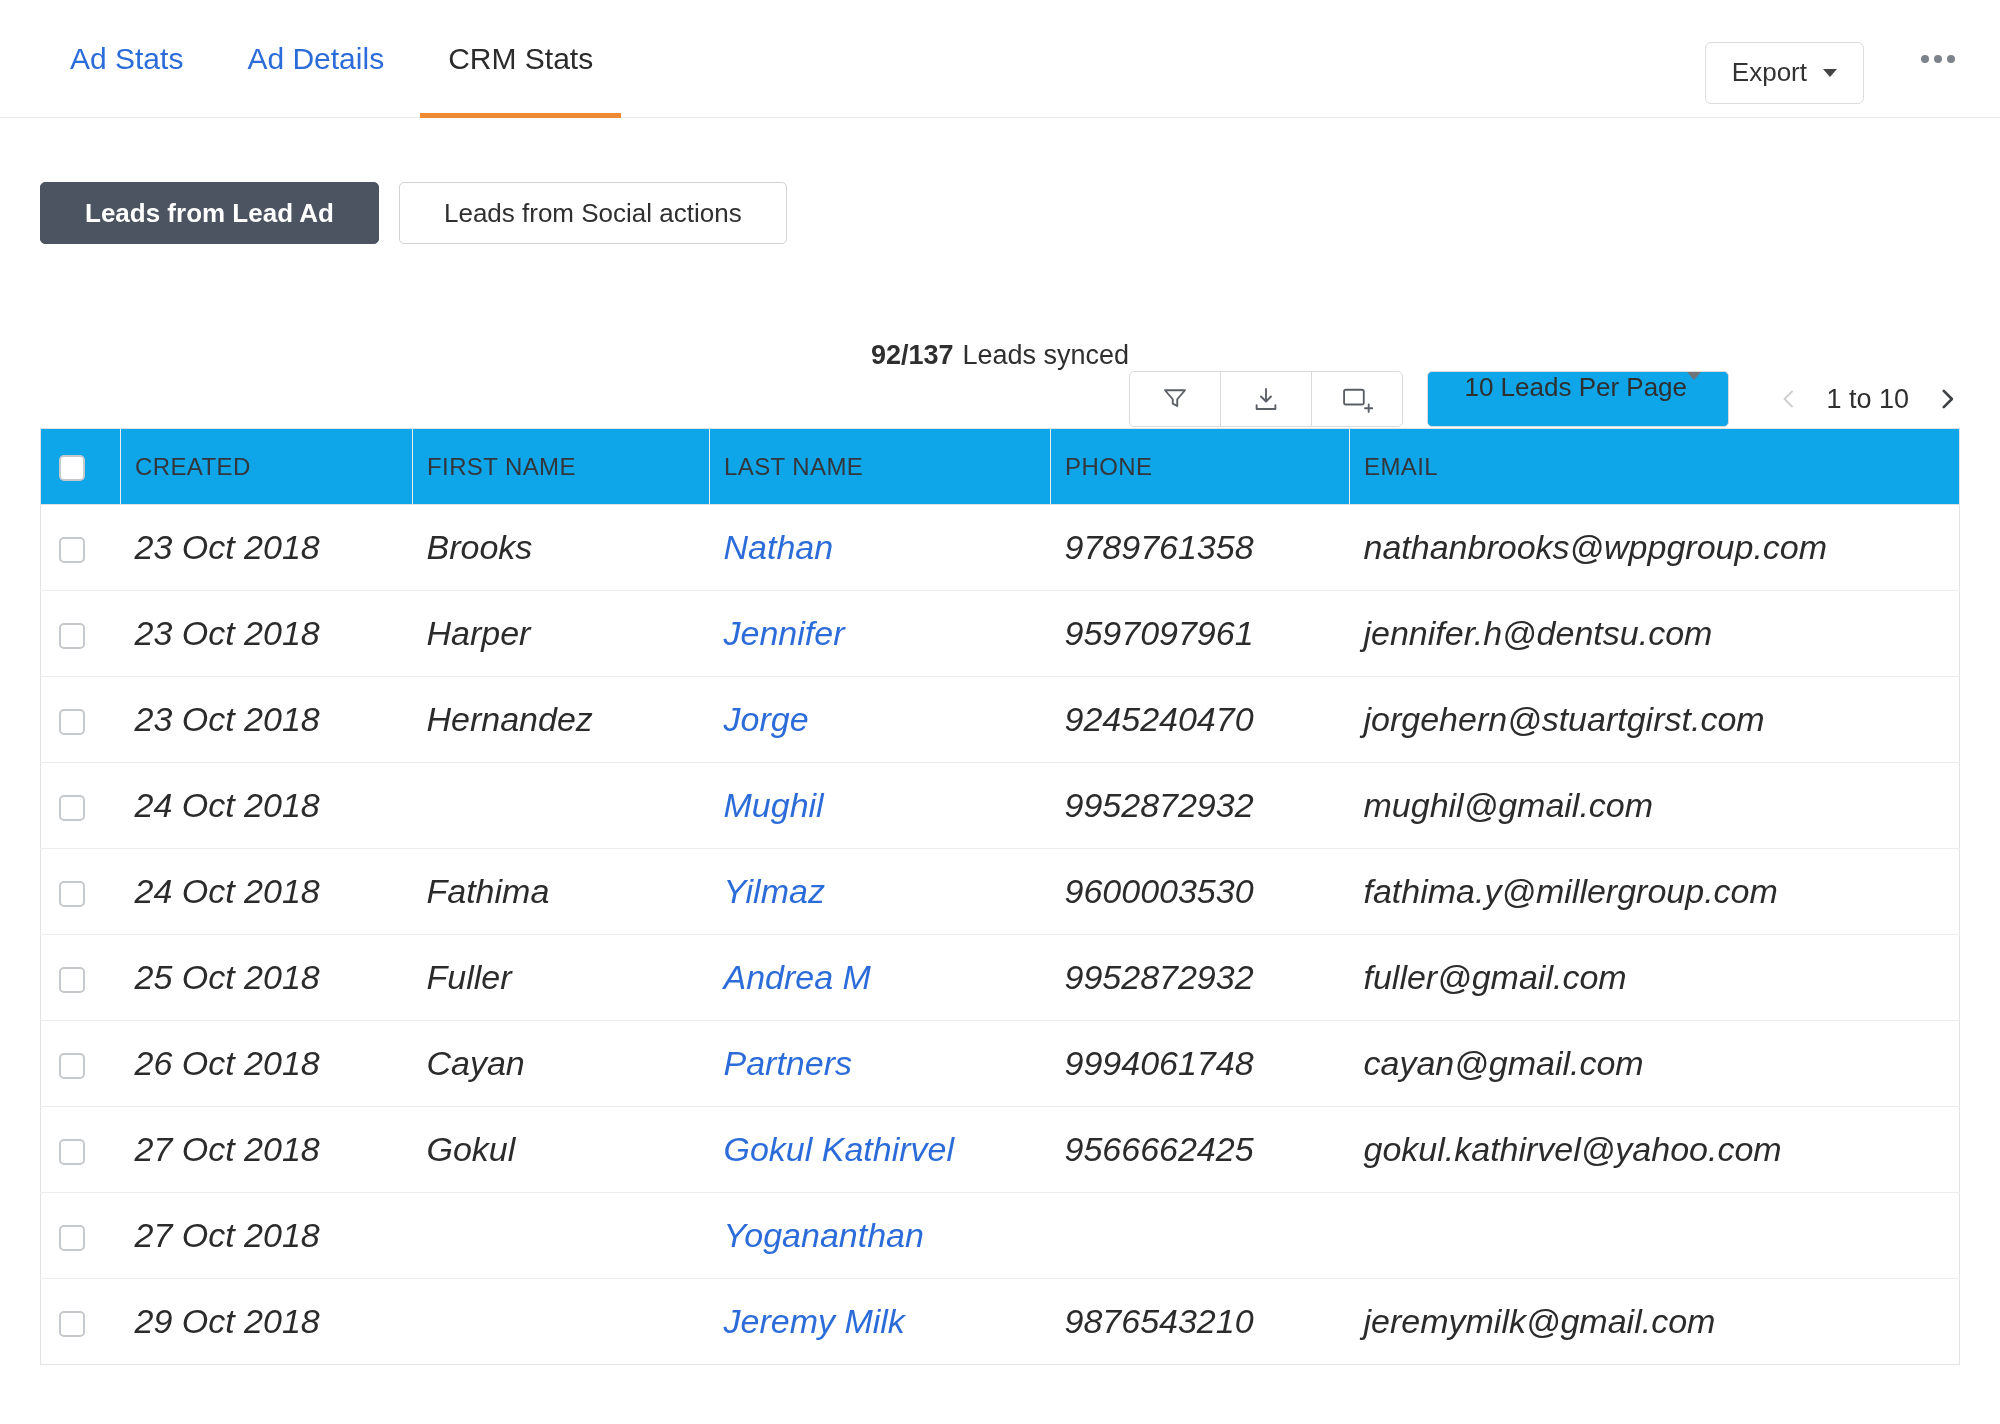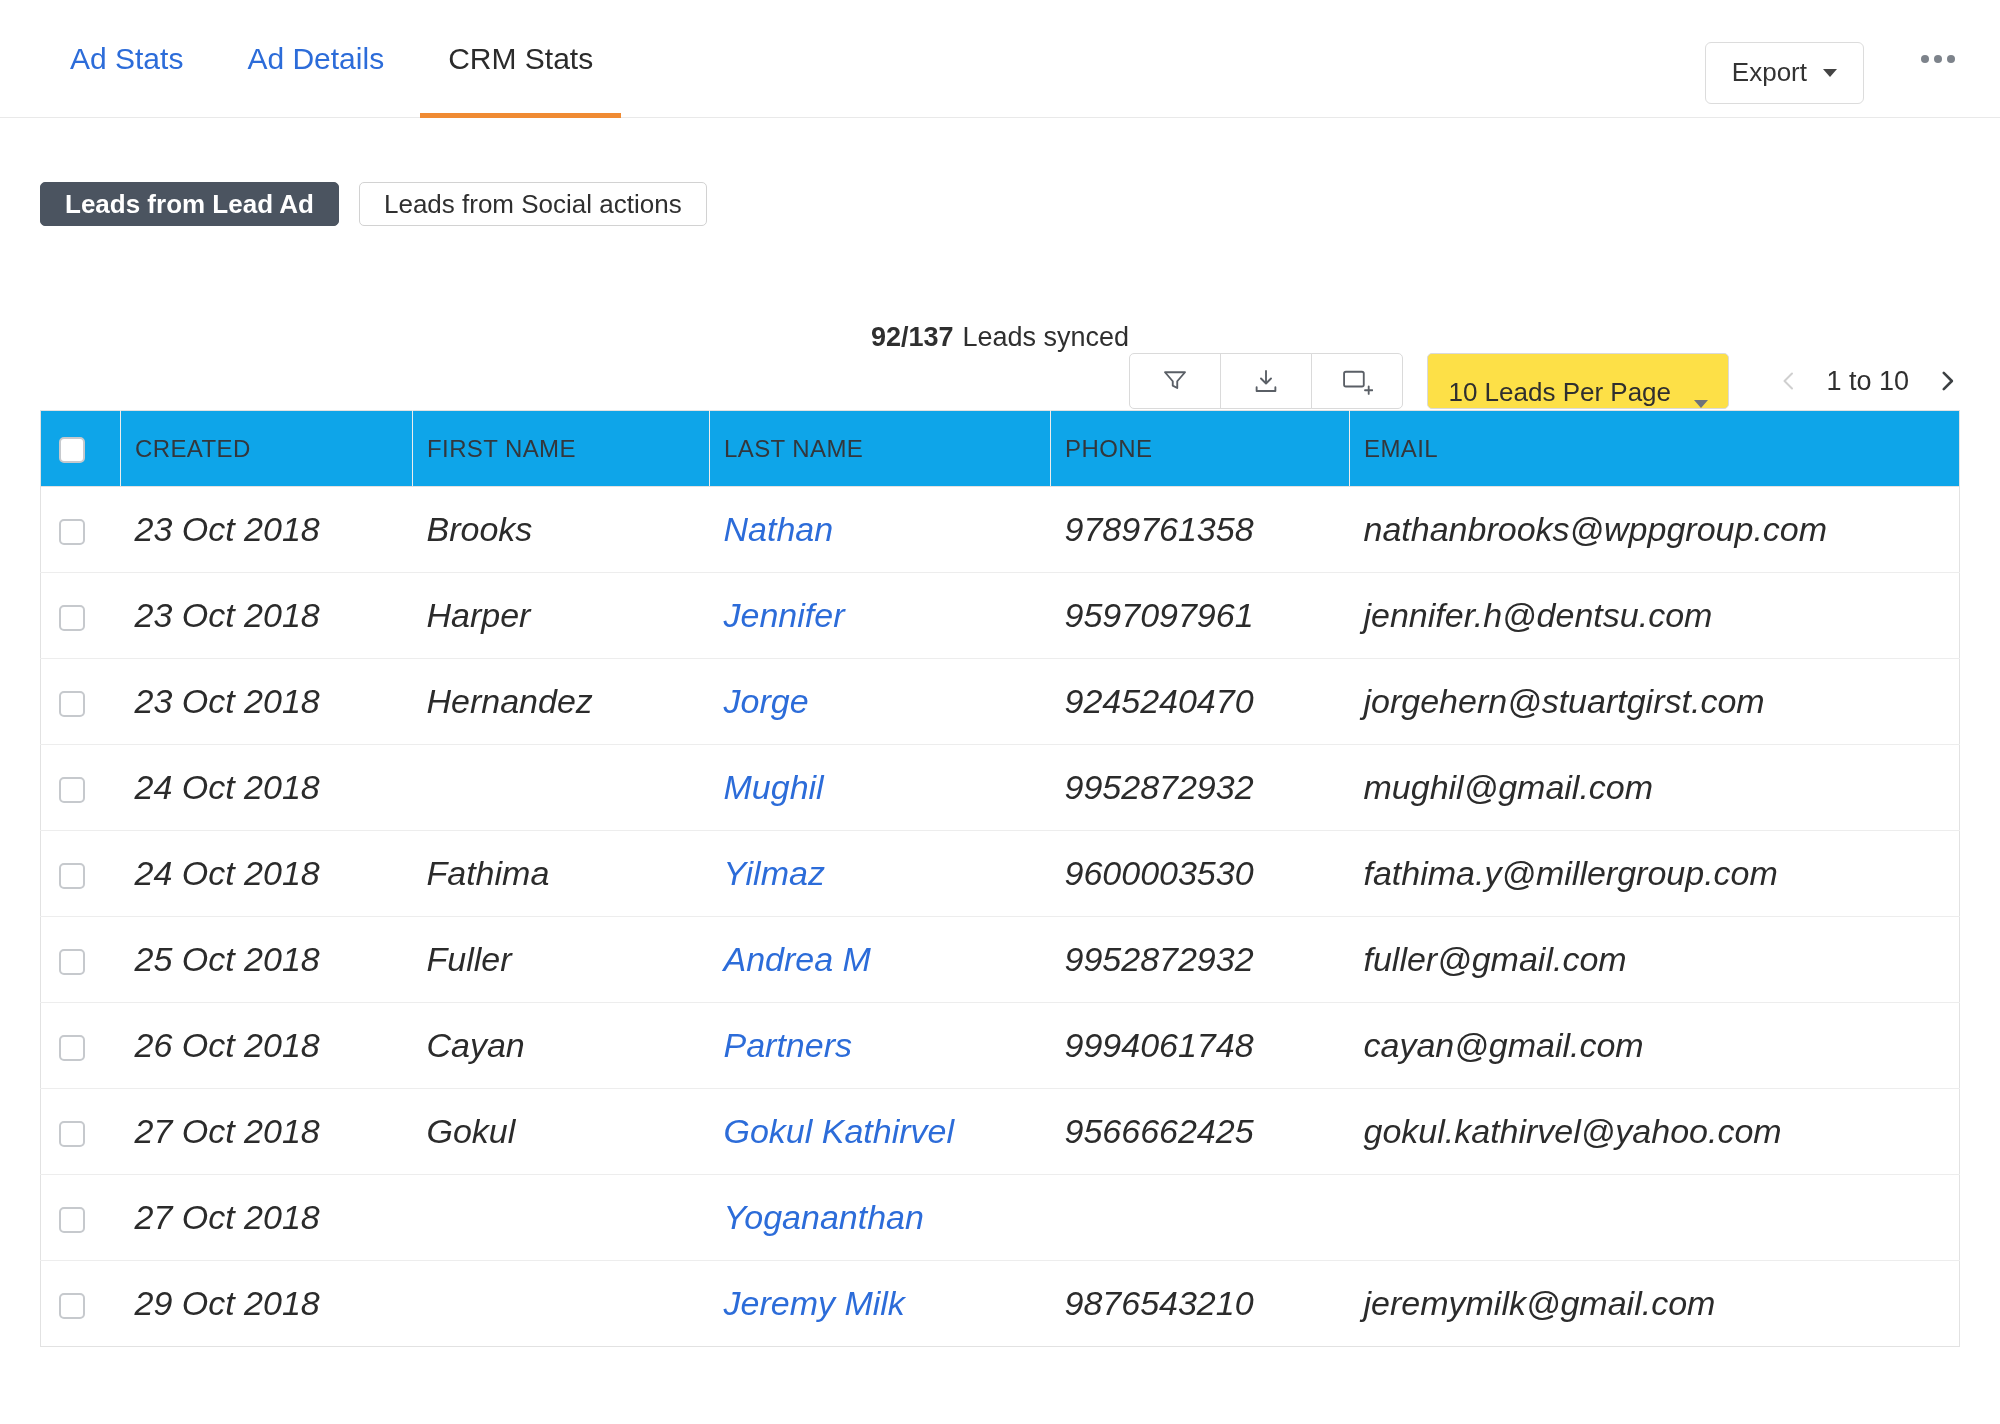--- a/index.html
+++ b/index.html
@@ -53,23 +53,23 @@
   .more-btn {
     margin-left: 52px;
     display: flex; align-items: center; justify-content: center;
     width: 44px; height: 44px;
     cursor: pointer;
   }
 
   
   .toggles { display: flex; gap: 20px; padding: 64px 40px 0; }
   .toggle {
-    height: 44px;
+    height: 62px;
     display: flex; align-items: center;
-    padding: 0 24px;
+    padding: 0 44px;
     font-size: 26px;
     border-radius: 5px;
     cursor: pointer;
     white-space: nowrap;
   }
   .toggle.active {
     background: var(--dark-button, #4b5460);
     border: 1px solid var(--dark-button, #4b5460);
     color: #fff;
     font-weight: bold;
@@ -101,23 +101,23 @@
     display: flex; align-items: center; justify-content: center;
     cursor: pointer;
   }
   .icon-btn:first-child { margin-left: 0; border-radius: 5px 0 0 5px; }
   .icon-btn:last-child { border-radius: 0 5px 5px 0; }
   .per-page {
     width: 302px; height: 56px;
     margin-left: 24px;
     border: 1px solid #dadada;
     border-radius: 5px;
-    background: #fde047;
-    display: flex; align-items: flex-end; justify-content: space-between;
-    padding: 0 20px;
+    background: #0ea5e9;
+    display: flex; align-items: flex-start; justify-content: space-between;
+    padding: 0 36px;
     font-size: 26px; color: #2f2f2f;
     cursor: pointer;
     white-space: nowrap;
   }
   .pager { display: flex; align-items: center; gap: 25px; margin-left: 48px; }
   .pager .range { font-size: 27px; color: #2f2f2f; white-space: nowrap; }
   .pager-btn { display: flex; align-items: center; cursor: pointer; }
   .pager-btn.disabled { cursor: default; }
 
   

